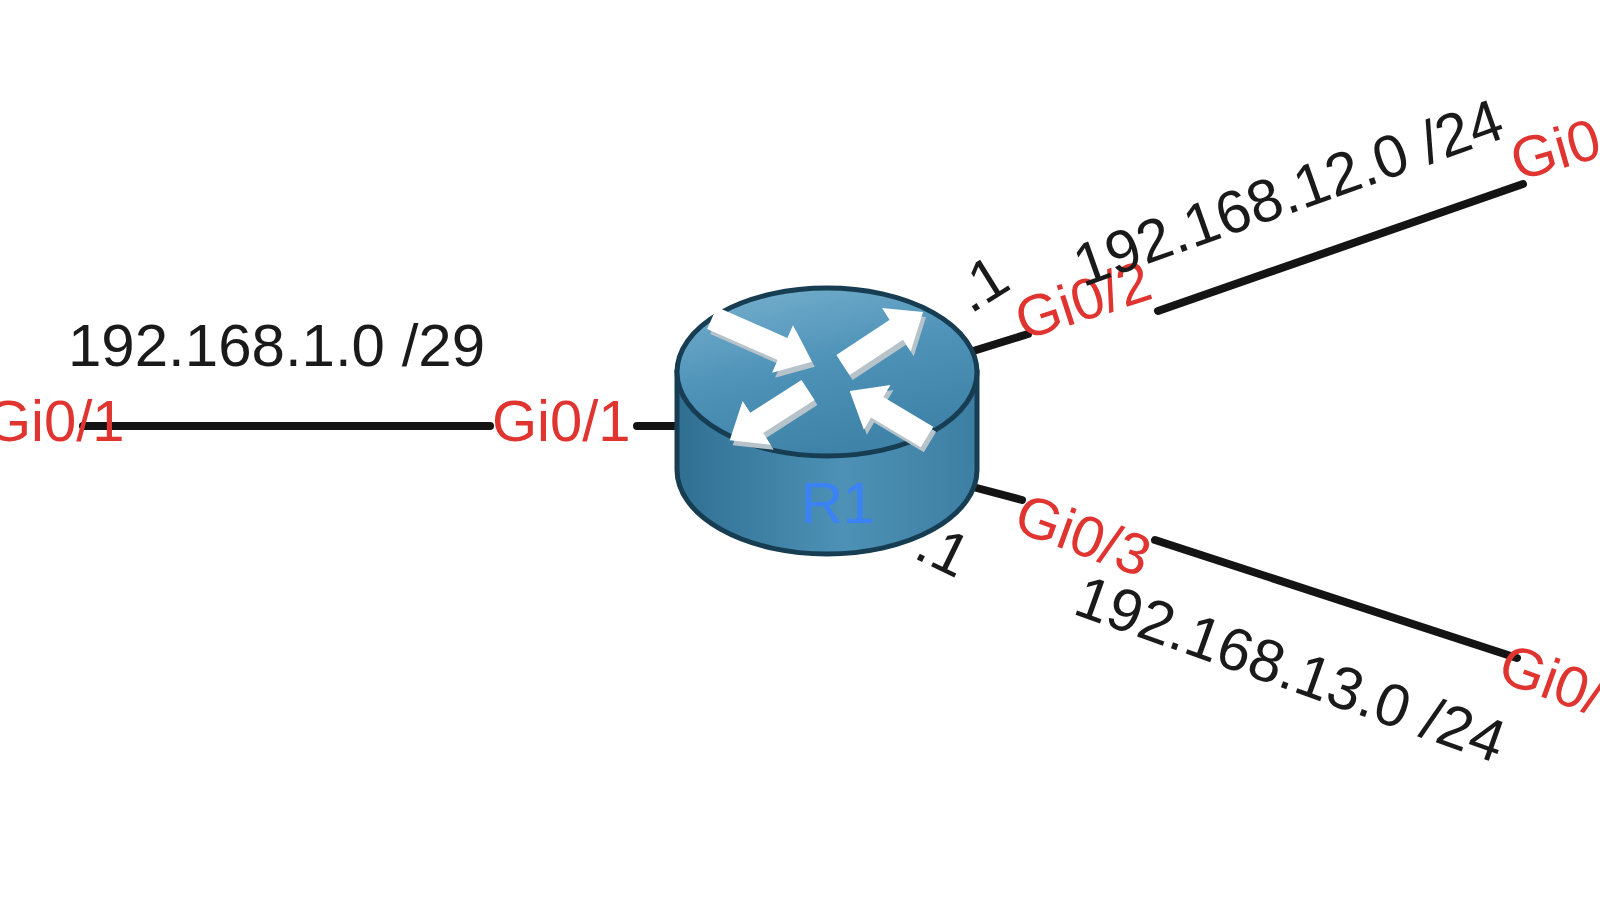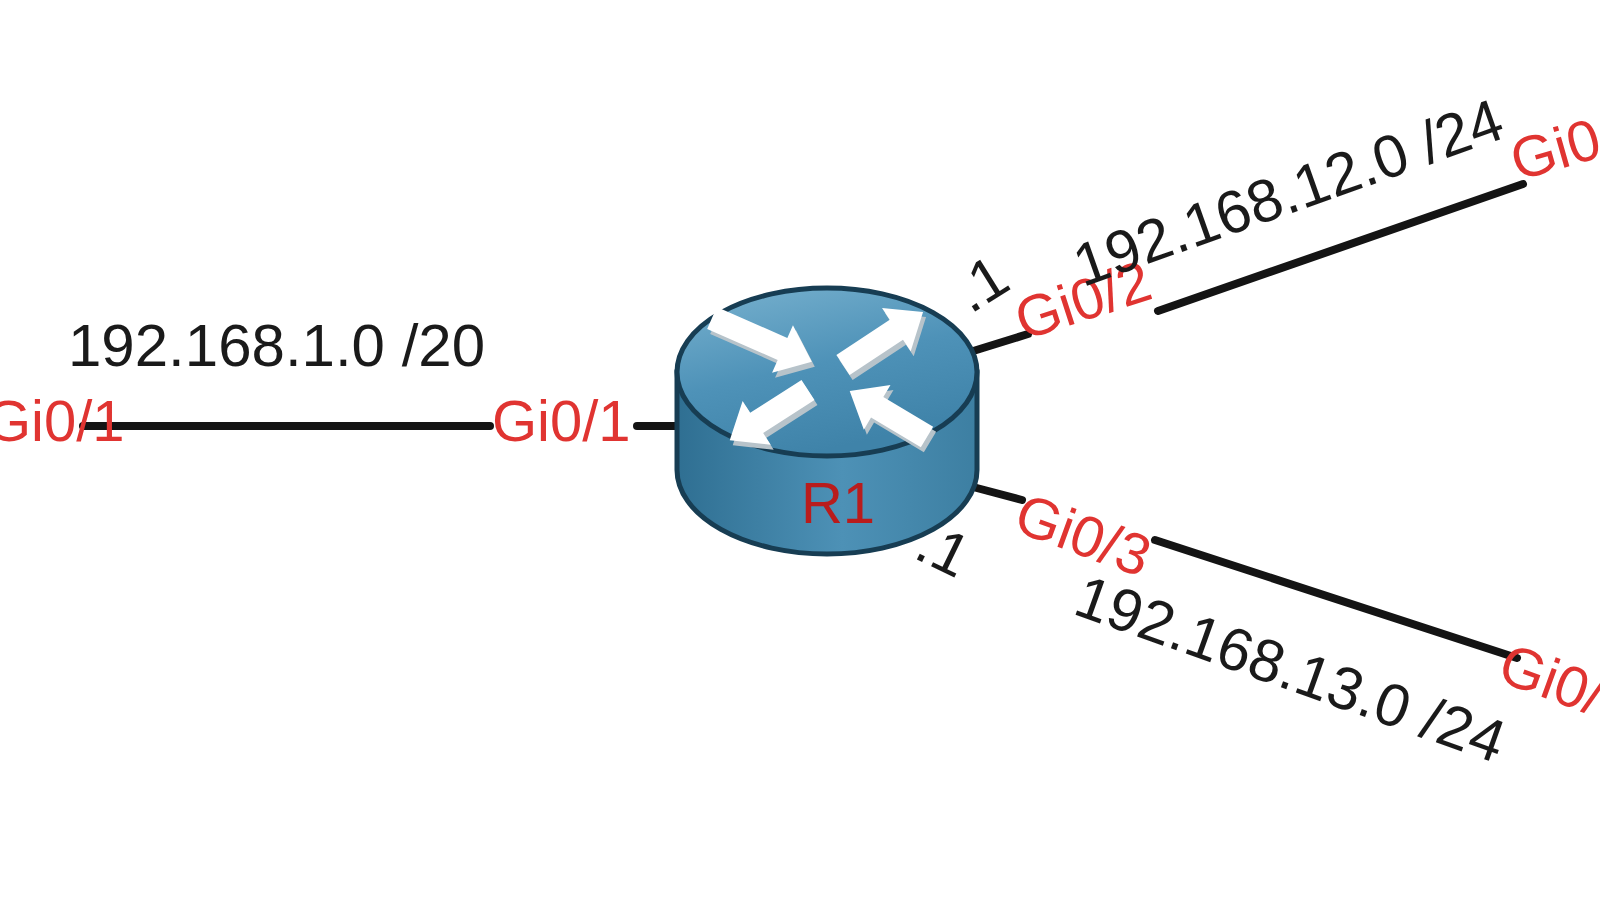--- a/index.html
+++ b/index.html
@@ -6,21 +6,21 @@
   .stage{position:relative;width:1600px;height:900px;overflow:hidden;
          font-family:"Liberation Sans",sans-serif;background:#ffffff;}
   .label{position:absolute;white-space:nowrap;line-height:1;color:#1a1a1a;
          font-family:"Liberation Sans",sans-serif;}
   .t60{font-size:60px;}
   .t58{font-size:58px;}
   .if{color:#e03431;}
   .rot{transform-origin:0 0;}
   .wires{position:absolute;left:0;top:0;}
   .router-svg{position:absolute;left:640px;top:255px;}
-  .r1-label{left:788px;top:474px;width:100px;text-align:center;color:#b91c1c;
+  .r1-label{left:788px;top:474px;width:100px;text-align:center;color:#3b82f6;
             font-size:58px;}
   
   .net12{left:1066px;top:240px;transform:rotate(-19.5deg);}
   .net13{left:1088px;top:566px;transform:rotate(19.5deg);}
   .gi02{left:1008px;top:294px;transform:rotate(-18deg);}
   .gi03{left:1028px;top:484px;transform:rotate(20deg);}
   .ip1top{left:944px;top:272px;transform:rotate(-32deg);}
   .ip1bot{left:934px;top:512px;transform:rotate(26deg);}
   .fargi0top{left:1504px;top:134px;transform:rotate(-16deg);}
   .fargi0bot{left:1512px;top:634px;transform:rotate(20deg);}
@@ -74,21 +74,21 @@
         <path transform="translate(712,318) rotate(23.7)" d="M0,-12 L77,-12 L77,-26 L109,0 L77,26 L77,12 L0,12 Z"></path>
         <path transform="translate(843,365) rotate(-33.5)" d="M0,-12 L64,-12 L64,-26 L96,0 L64,26 L64,12 L0,12 Z"></path>
         <path transform="translate(808,390) rotate(147.3)" d="M0,-12 L61,-12 L61,-26 L93,0 L61,26 L61,12 L0,12 Z"></path>
         <path transform="translate(927,437) rotate(-149.2)" d="M0,-12 L58,-12 L58,-26 L90,0 L58,26 L58,12 L0,12 Z"></path>
       </g>
     </g>
   </svg>
 
   <div class="label r1-label">R1</div>
 
-  <div class="label t60 net1">192.168.1.0 /20</div>
+  <div class="label t60 net1">192.168.1.0 /29</div>
   <div class="label t58 if fargi01">Gi0/1</div>
   <div class="label t58 if localgi01">Gi0/1</div>
 
   <div class="label t60 rot ip1top">.1</div>
   <div class="label t58 if rot gi02">Gi0/2</div>
   <div class="label t60 rot net12">192.168.12.0 /24</div>
   <div class="label t58 if rot fargi0top">Gi0</div>
 
   <div class="label t60 rot ip1bot">.1</div>
   <div class="label t58 if rot gi03">Gi0/3</div>

